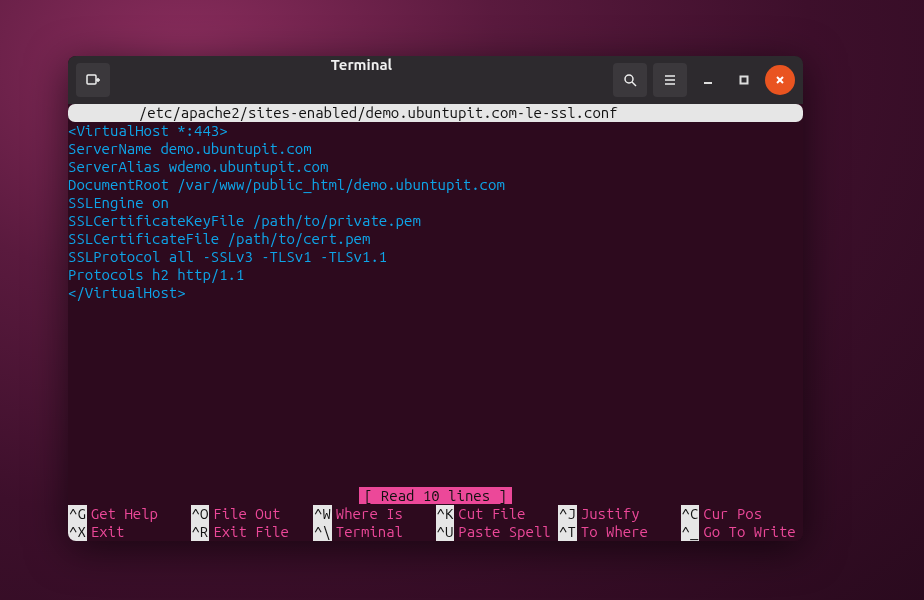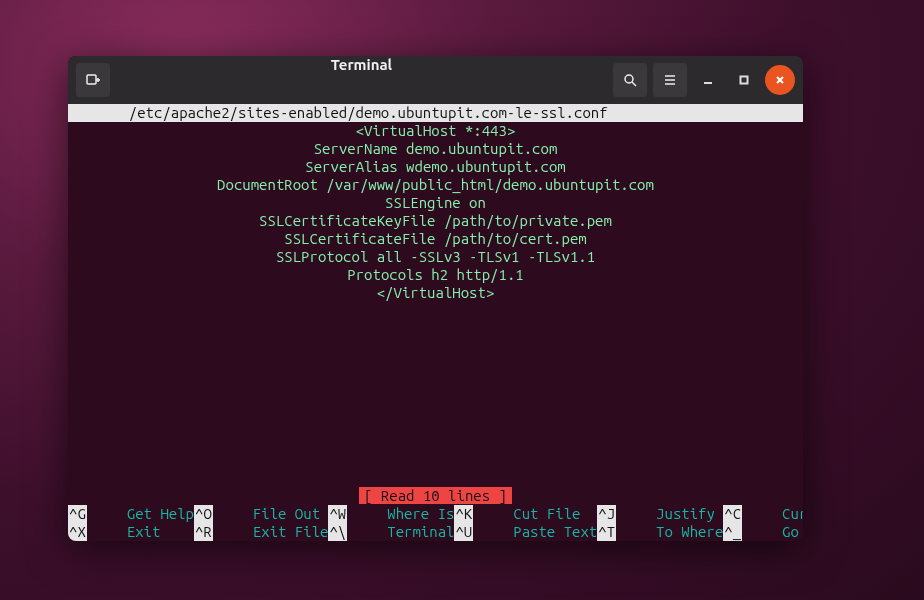--- a/index.html
+++ b/index.html
@@ -58,53 +58,53 @@
     background: #2d0a1e;
     color: #e6e6e6;
     font-size: 15px;
     line-height: 18px;
     display: flex; flex-direction: column;
     position: relative;
   }
   .filebar {
     background: #e6e6e6;
     color: #111;
-    padding: 0 2px;
+    padding: 0 12px;
     white-space: pre;
     font-size: 15px;
     line-height: 18px;
+    border-radius: 7px;
   }
   .content {
     flex: 1;
     white-space: pre;
     font-size: 15px;
     line-height: 18px;
-    color: #86efac;
+    color: #0ea5e9;
     padding: 0;
-    text-align: center;
   }
   .statusbar {
     text-align: center;
     font-size: 15px;
     line-height: 18px;
     white-space: pre;
   }
   .statusbar .pill {
-    background: #ef4444; color:#111;
+    background: #ec4899; color:#111;
     padding: 0 5px;
   }
   .shortcuts {
     display: grid;
     grid-template-columns: repeat(6, 1fr);
     font-size: 15px;
     line-height: 18px;
   }
   .sc { display: flex; white-space: pre; }
   .sc .key { background:#e6e6e6; color:#111; padding:0 1px; }
-  .sc .lbl { color:#14b8a6; padding-left:4px;margin-left:36px; }
+  .sc .lbl { color:#ec4899; padding-left:4px; }
 </style>
 </head>
 <body>
 
 <div class="window">
   <div class="titlebar">
     <div class="tb-left">
       <div class="tb-btn">
         <svg viewBox="0 0 16 16">
             <rect x="2" y="3" width="9" height="9" rx="1"></rect>
@@ -163,18 +163,18 @@
     <div class="shortcuts" id="shortcuts">
         <div class="sc"><span class="key">^G</span><span class="lbl">Get Help</span></div>
         <div class="sc"><span class="key">^O</span><span class="lbl">File Out</span></div>
         <div class="sc"><span class="key">^W</span><span class="lbl">Where Is</span></div>
         <div class="sc"><span class="key">^K</span><span class="lbl">Cut File</span></div>
         <div class="sc"><span class="key">^J</span><span class="lbl">Justify</span></div>
         <div class="sc"><span class="key">^C</span><span class="lbl">Cur Pos</span></div>
         <div class="sc"><span class="key">^X</span><span class="lbl">Exit</span></div>
         <div class="sc"><span class="key">^R</span><span class="lbl">Exit File</span></div>
         <div class="sc"><span class="key">^\</span><span class="lbl">Terminal</span></div>
-        <div class="sc"><span class="key">^U</span><span class="lbl">Paste Text</span></div>
+        <div class="sc"><span class="key">^U</span><span class="lbl">Paste Spell</span></div>
         <div class="sc"><span class="key">^T</span><span class="lbl">To Where</span></div>
         <div class="sc"><span class="key">^_</span><span class="lbl">Go To Write</span></div>
       </div>
   </div>
 </div>
 
 </body></html>

